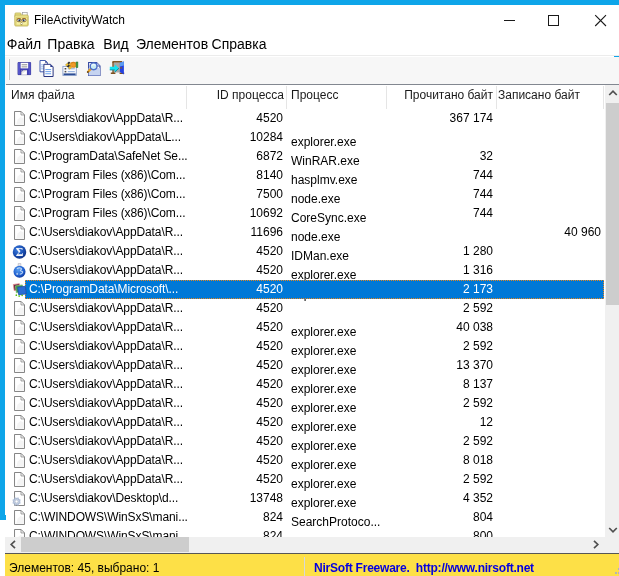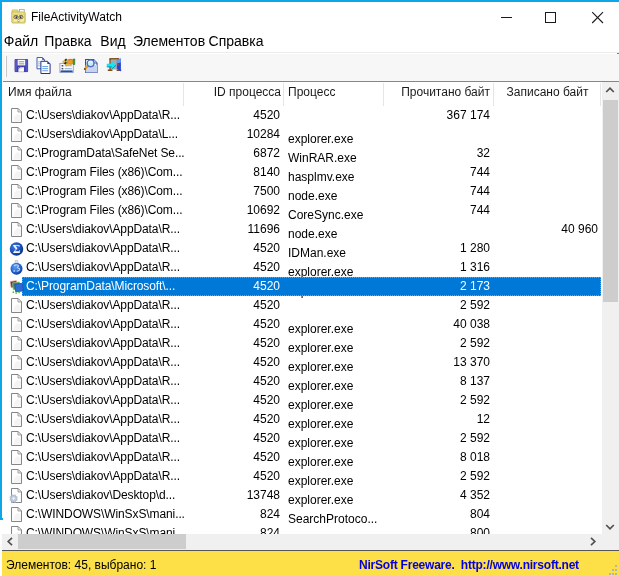--- a/index.html
+++ b/index.html
@@ -1,16 +1,16 @@
 <!DOCTYPE html>
 <html><head><meta charset="utf-8"><style>
 * { margin:0; padding:0; box-sizing:border-box; }
 html,body { width:619px; height:576px; background:#fff; overflow:hidden; }
 body { font-family:"Liberation Sans", sans-serif; -webkit-font-smoothing:antialiased; }
-.win { position:absolute; left:0; top:0; width:619px; height:520px; border:2px solid #0ea5e9; background:#fff; }
+.win { position:absolute; left:0; top:0; width:619px; height:520px; border:5px solid #0ea5e9; background:#fff; }
 
 .titlebar { position:absolute; left:0; top:0; width:617px; height:29px; background:#fff; }
 .appicon { position:absolute; left:9px; top:7px; }
 .title { position:absolute; top:8px; font-size:12px; color:#000; }
 .capbtn { position:absolute; top:0; }
 
 .menubar { position:absolute; left:0; top:29px; width:617px; height:22px; background:#fff; border-bottom:1px solid #ececec; }
 .mi { position:absolute; top:1.5px; font-size:14px; color:#000; transform:translateX(-50%); }
 
 .toolbar { position:absolute; left:0; top:52px; width:617px; height:28px; background:#f7f7f7; }
@@ -35,21 +35,21 @@
 .vsb { position:absolute; left:600px; top:80px; width:17px; height:453px; background:#f0f0f0; }
 .vthumb { position:absolute; left:601px; top:98px; width:15px; height:202px; background:#cdcdcd; }
 .hsb { position:absolute; left:0px; top:532px; width:617px; height:16px; background:#f0f0f0; }
 .hthumb { position:absolute; left:16px; top:532px; width:168px; height:15px; background:#cdcdcd; }
 .sbarrow { position:absolute; }
 
 .statusline { position:absolute; left:0; top:548px; width:619px; height:1px; background:#565656; }
 .statusbar { position:absolute; left:0px; top:549px; width:617px; height:25px; background:#fde047; }
 .st1 { position:absolute; left:4px; top:7px; font-size:12px; color:#000; }
 .stsep { position:absolute; left:299px; top:3px; width:1px; height:19px; background:#d8d8d8; }
-.st2 { position:absolute; left:309px; top:6.5px; font-size:12px; font-weight:bold; letter-spacing:-0.22px; color:#0400e0;margin-left:48px; }
+.st2 { position:absolute; left:309px; top:6.5px; font-size:12px; font-weight:bold; letter-spacing:-0.22px; color:#0400e0; }
 .gripdot { position:absolute; width:2px; height:2px; background:#b4b4b4; }
 </style></head>
 <body>
 <div class="win">
 
   <div class="titlebar">
     <svg class="appicon" width="16" height="15" viewBox="0 0 16 15">
       <rect x="1" y="1" width="6" height="4" rx="0.8" fill="#efe98e" stroke="#b9ab4e" stroke-width="0.8"></rect>
       <rect x="8.6" y="0.6" width="4.6" height="3" fill="#fdfdfd" stroke="#9a9a9a" stroke-width="0.7"></rect>
       <rect x="0.8" y="3" width="13.4" height="11" rx="1" fill="#f0e892" stroke="#b9ab4e" stroke-width="0.8"></rect>
@@ -148,21 +148,21 @@
       <path d="M0.8 9.9 h5 M5.8 12 l4.2-3.8" stroke="#0a8aa0" stroke-width="0.9" fill="none"></path>
     </svg>
   </div>
 
   <div class="list">
     <div class="hdr">
       <span class="hc" style="left:5px">Имя файла</span>
       <span class="hc" style="left:182px;width:96px;text-align:right">ID процесса</span>
       <span class="hc" style="left:285px">Процесс</span>
       <span class="hc" style="left:387px;width:100px;text-align:right">Прочитано байт</span>
-      <span class="hc" style="left:492px;width:105px;text-align:center">Записано байт</span>
+      <span class="hc" style="left:492px;width:105px;text-align:left">Записано байт</span>
       <div class="hsep" style="left:180px"></div>
       <div class="hsep" style="left:280px"></div>
       <div class="hsep" style="left:380px"></div>
       <div class="hsep" style="left:490px"></div>
       <div class="hsep" style="left:597px"></div>
     </div>
     <div class="rows">
 <div class="row" style="top:0px">
           <svg class="ric" viewBox="0 0 16 16">
             <path d="M2.7 0.5 H9.7 L13.3 4.1 V15.5 H2.7 Z" fill="#ffffff" stroke="#7b7b7b" stroke-width="1"></path>

